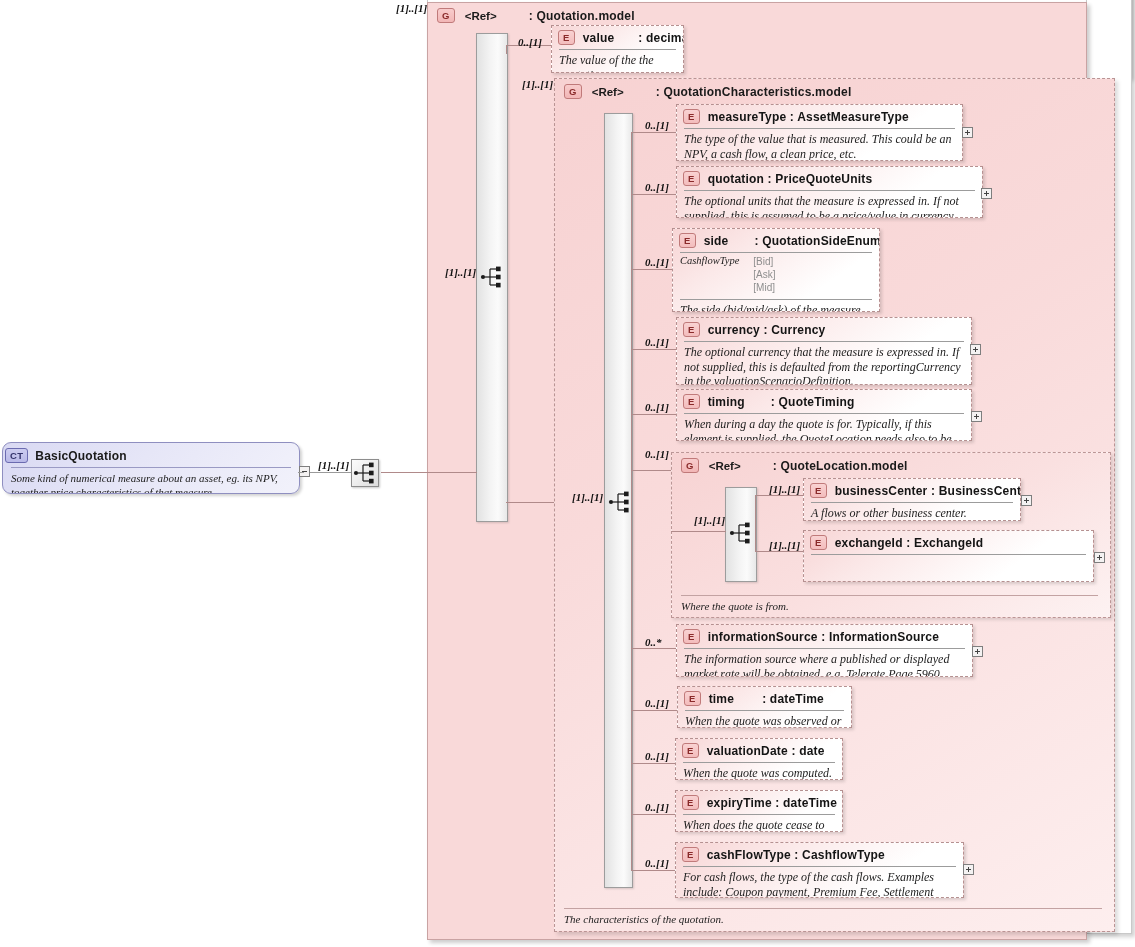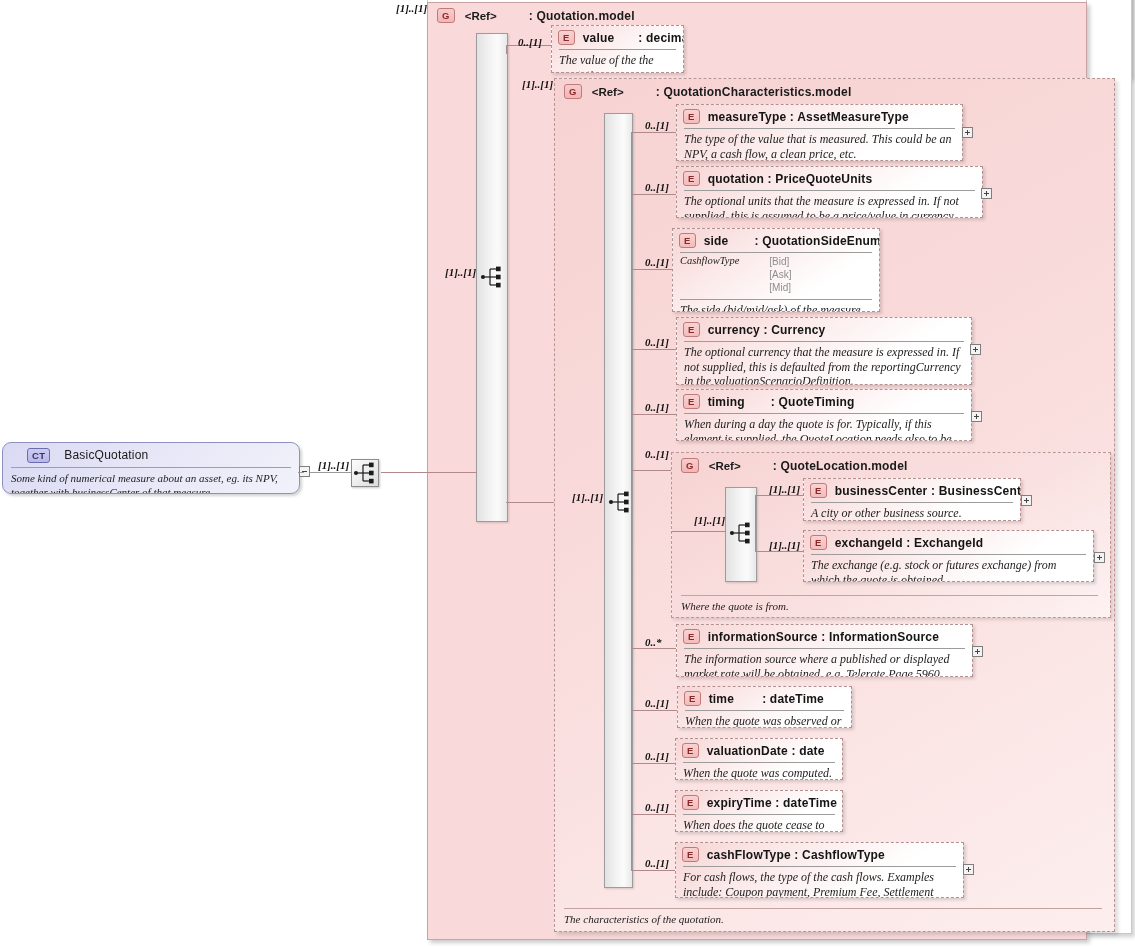--- a/index.html
+++ b/index.html
@@ -29,22 +29,22 @@
   
   .ctbox{
     position:absolute;
     background:linear-gradient(135deg,#d9d9f3 0%,#e6e6f7 45%,#f2f2fb 100%);
     border:1px solid #8f8fc0;
     border-radius:9px;
     box-shadow:2px 2px 3px rgba(0,0,0,0.18);
     overflow:hidden;
   }
   .ctbox .hdr{
-    display:flex;gap:14px;
-    padding:5px 8px 4px 24px;
+    display:flex;align-items:center;gap:7px;
+    padding:5px 8px 4px 2px;
   }
   .badge{
     display:inline-block;
     border:1px solid #6b6bb0;
     background:linear-gradient(180deg,#ccccf0 0%,#b9b9e8 100%);
     color:#33336b;
     font-family:"Liberation Sans",sans-serif;
     font-size:9.5px;font-weight:bold;
     border-radius:3px;
     padding:0px 4px;line-height:13px;
@@ -53,21 +53,21 @@
   .badge.g{
     border:1px solid #c07a7a;
     background:linear-gradient(180deg,#f8cccc 0%,#f2b6b6 100%);
     color:#8a2b2b;
   }
   .badge.e{
     border:1px solid #c07a7a;
     background:linear-gradient(180deg,#f9d2d2 0%,#f3bcbc 100%);
     color:#8a2b2b;
   }
-  .ctbox .title{font-size:12px;font-weight:normal;color:#1a1a1a;letter-spacing:.2px;}
+  .ctbox .title{font-size:12px;font-weight:bold;color:#1a1a1a;letter-spacing:.2px;}
   .ctbox .sep{height:1px;background:#9a9ac4;margin:0 8px;}
   .ctbox .doc{
     padding:4px 8px 6px 8px;
     font-family:"Liberation Serif", serif;
     font-style:italic;font-size:11px;line-height:1.25;color:#1c1c1c;
   }
 
   
   .toggle{
     position:absolute;width:11px;height:11px;
@@ -142,21 +142,21 @@
     font-family:"Liberation Serif", serif;
     font-style:italic;font-size:12px;line-height:1.22;color:#1c1c1c;
   }
   .el .enums{
     display:flex;gap:14px;padding:2px 8px 2px 7px;
     font-family:"Liberation Serif", serif;
     font-style:italic;font-size:10.5px;color:#1c1c1c;
   }
   .el .enums .vals{
     font-family:"Liberation Sans", sans-serif;
-    font-style:normal;font-size:10px;color:#8e8e8e;line-height:1.3;margin-left:16px;
+    font-style:normal;font-size:10px;color:#8e8e8e;line-height:1.3;
   }
 
   
   .frame{
     position:absolute;border:1px solid #c9c9c9;background:#ffffff;
     box-shadow:3px 3px 4px rgba(0,0,0,.18);
   }
 </style>
 </head>
 <body>
@@ -368,31 +368,30 @@
 <div class="hline" style="left:755px;top:551px;width:48px;"></div>
 <div class="card" style="left:769px;top:483px;">[1]..[1]</div>
 <div class="card" style="left:769px;top:539px;">[1]..[1]</div>
 
 <div class="el" style="left:803px;top:478px;width:218px;height:43px;">
   <div class="ehdr">
     <span class="badge e">E</span>
     <span class="ename">businessCenter : BusinessCenter</span>
   </div>
   <div class="esep"></div>
-  <div class="edoc">A city or other business source.</div>
+  <div class="edoc">A flows or other business center.</div>
 </div>
 <div class="toggle plus" style="left:1021px;top:495px;"></div>
 
 <div class="el" style="left:803px;top:530px;width:291px;height:52px;">
   <div class="ehdr">
     <span class="badge e">E</span>
     <span class="ename">exchangeId : ExchangeId</span>
   </div>
   <div class="esep"></div>
-  <div class="edoc">The exchange (e.g. stock or futures exchange) from which the quote is obtained.</div>
 </div>
 <div class="toggle plus" style="left:1094px;top:552px;"></div>
 
 <div class="el" style="left:676px;top:624px;width:297px;height:53px;">
   <div class="ehdr">
     <span class="badge e">E</span>
     <span class="ename">informationSource : InformationSource</span>
   </div>
   <div class="esep"></div>
   <div class="edoc">The information source where a published or displayed market rate will be obtained, e.g. Telerate Page 5960.</div>
@@ -436,21 +435,21 @@
   <div class="edoc">For cash flows, the type of the cash flows. Examples include: Coupon payment, Premium Fee, Settlement Fee, Brokerage Fee, etc.</div>
 </div>
 <div class="toggle plus" style="left:963px;top:864px;"></div>
 
 <div class="ctbox" style="left:2px;top:442px;width:296px;height:50px;">
   <div class="hdr">
     <span class="badge">CT</span>
     <span class="title">BasicQuotation</span>
   </div>
   <div class="sep"></div>
-  <div class="doc">Some kind of numerical measure about an asset, eg. its NPV, together with businessCenter of that measure.</div>
+  <div class="doc">Some kind of numerical measure about an asset, eg. its NPV, together price characteristics of that measure.</div>
 </div>
 
 <div class="toggle" style="left:299px;top:466px;"></div>
 
 <div class="card" style="left:318px;top:459px;">[1]..[1]</div>
 <div class="seq" style="left:351px;top:459px;">
   <svg viewBox="0 0 26 26" style="width:26px;height:26px;display:block;">
     <circle cx="4" cy="13" r="2.1" fill="#1b1b1b"></circle>
     <line x1="6" y1="13" x2="11" y2="13" stroke="#1b1b1b" stroke-width="1.2"></line>
     <line x1="11" y1="5" x2="11" y2="21" stroke="#1b1b1b" stroke-width="1.2"></line>

